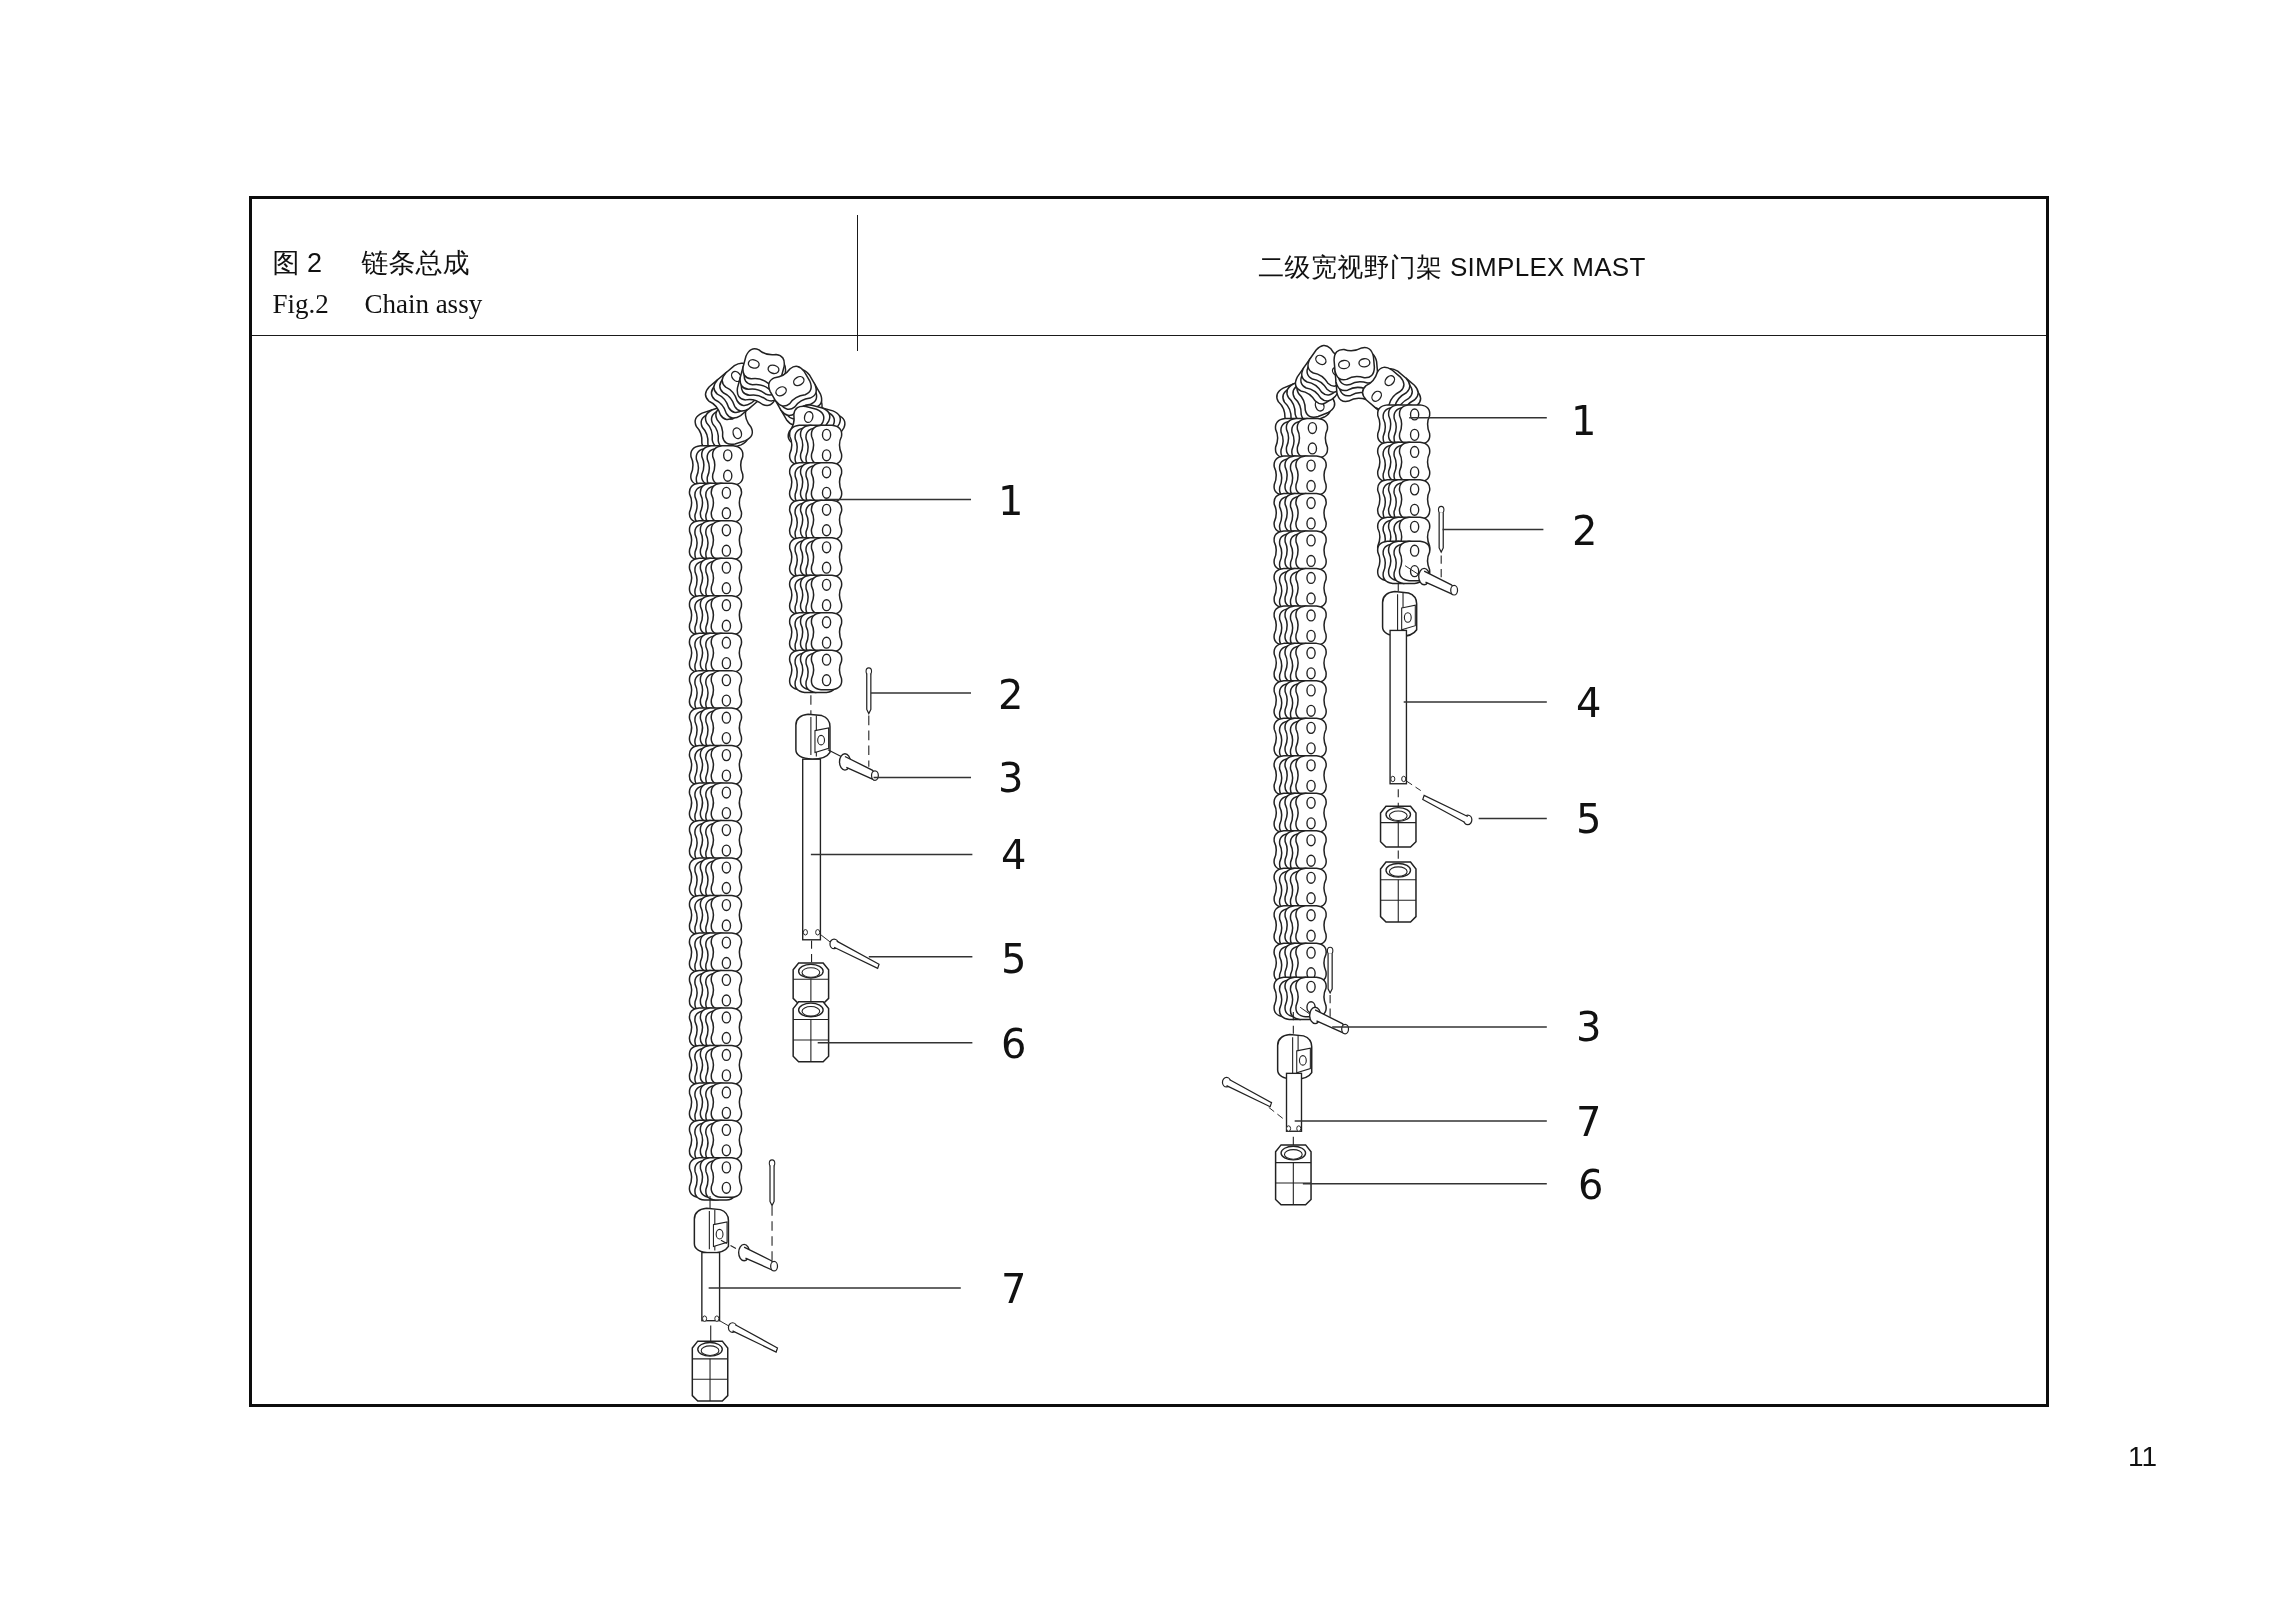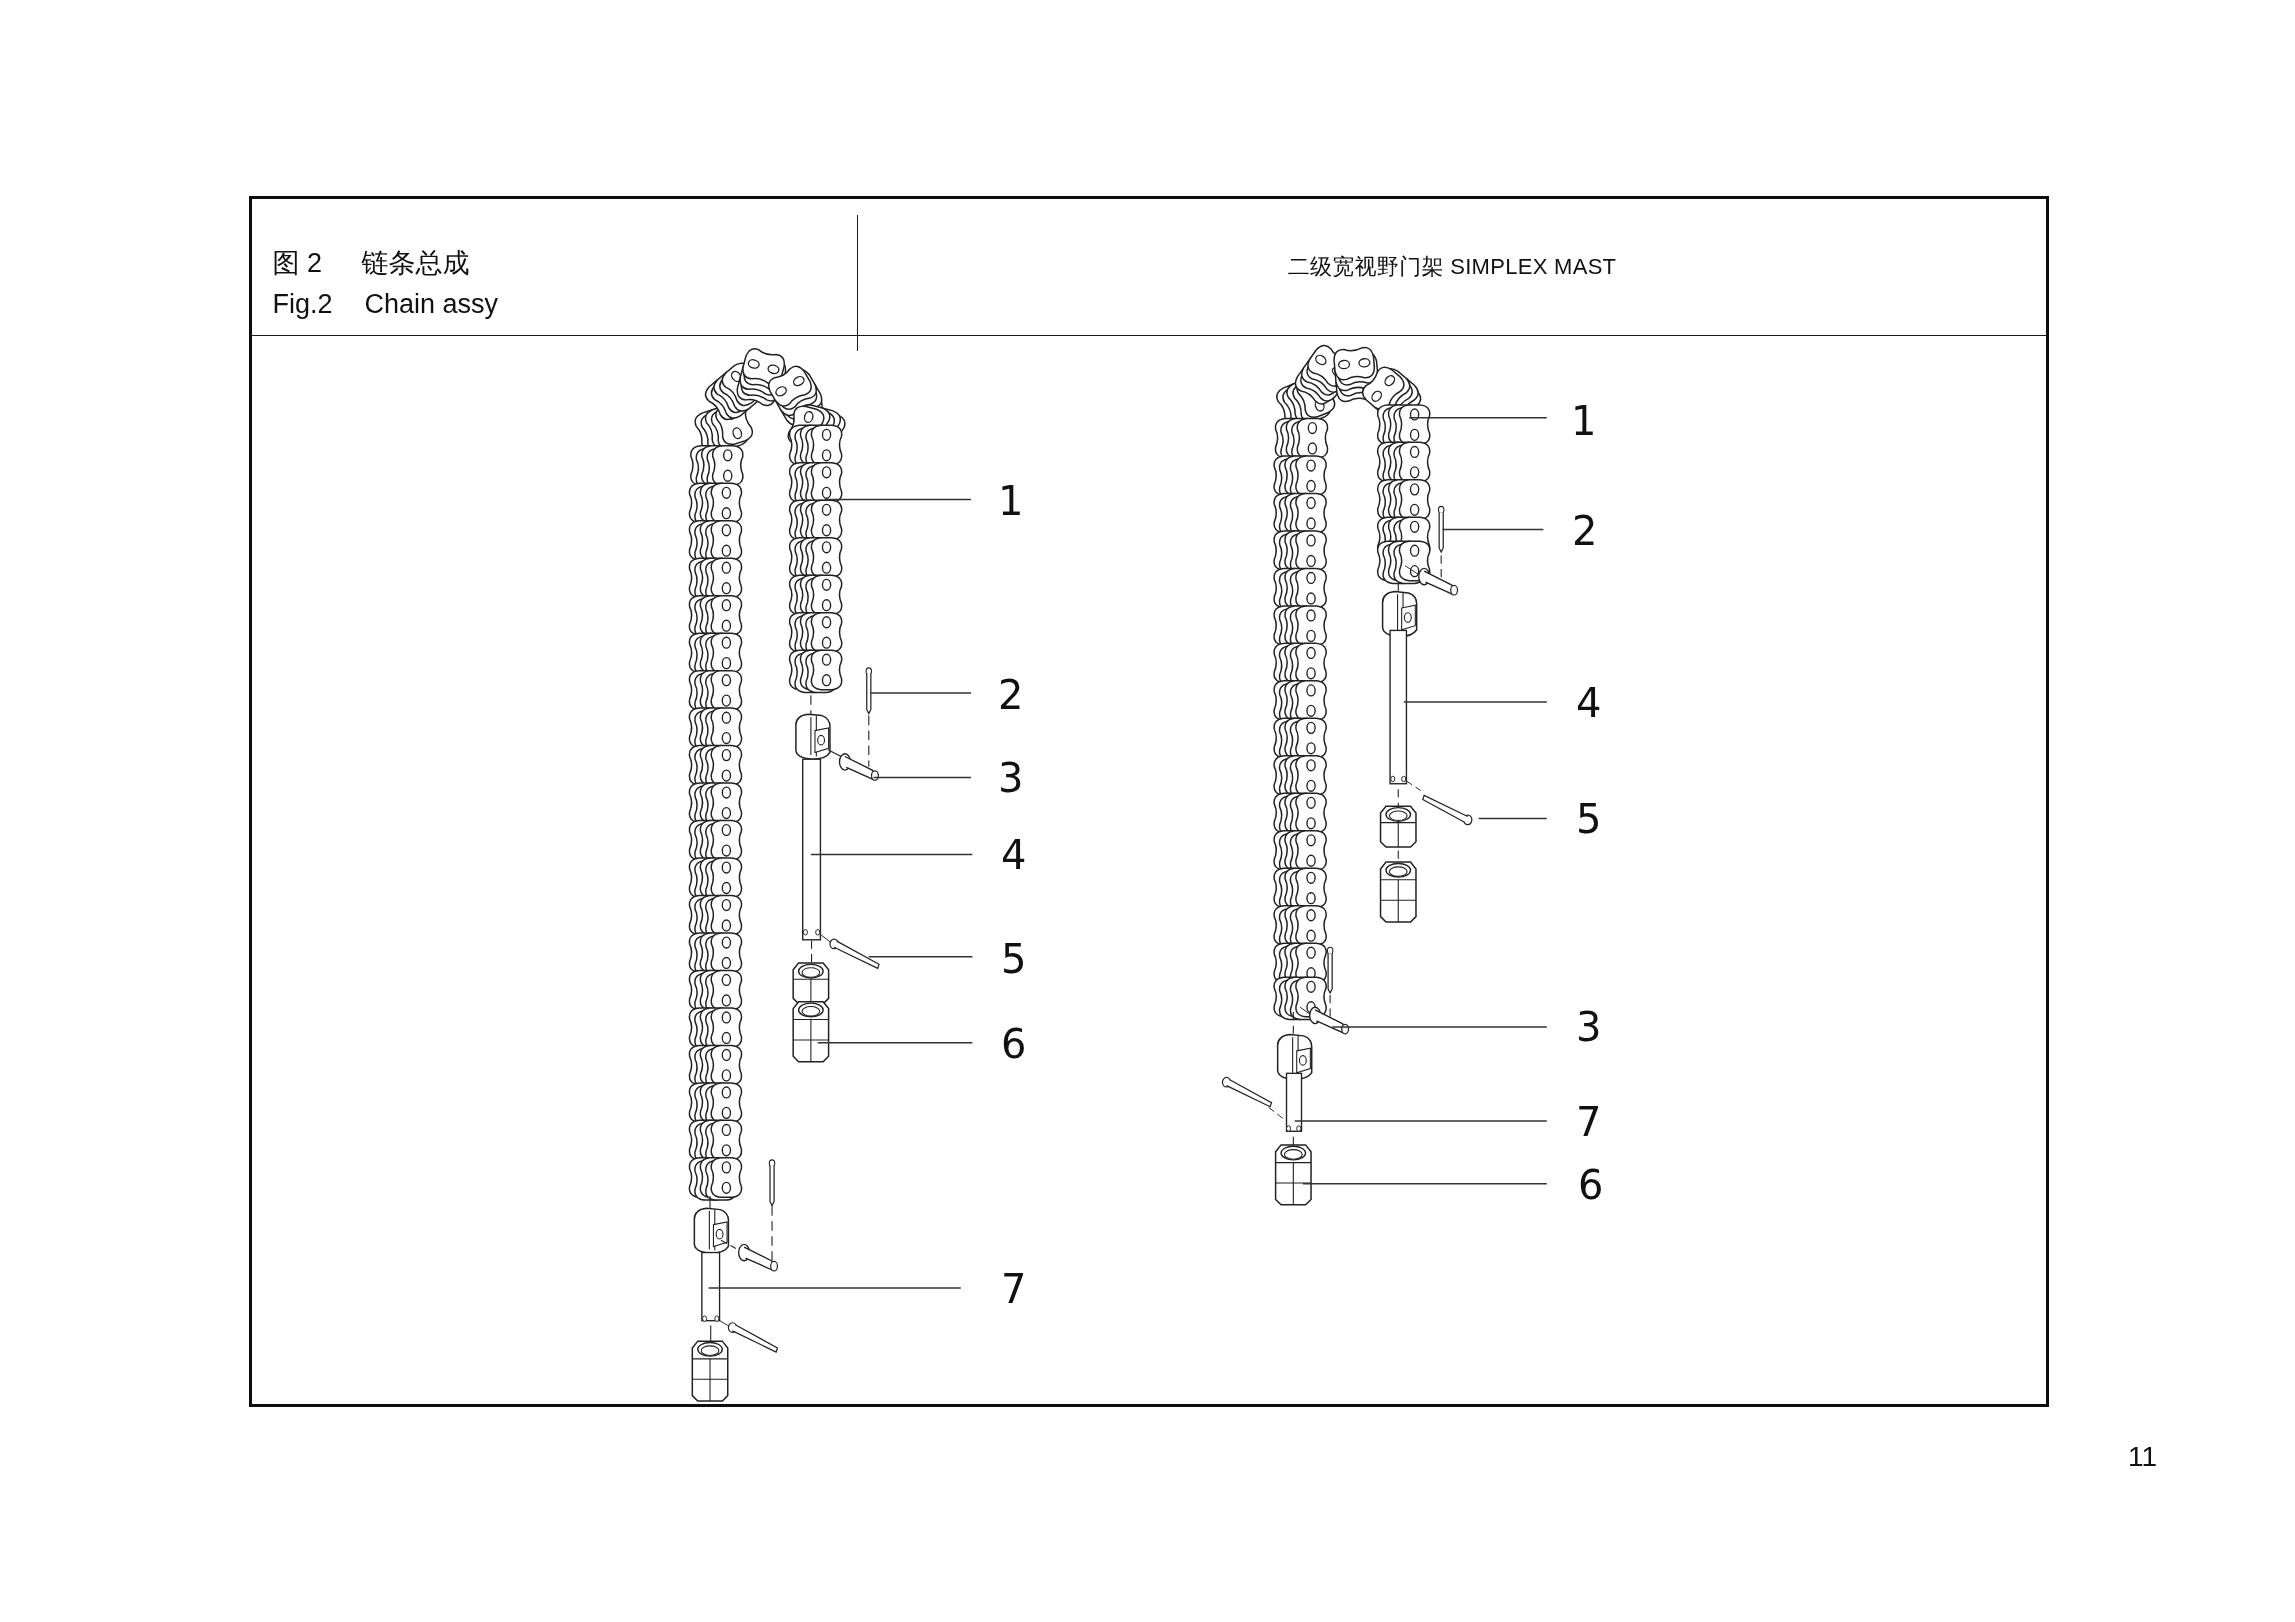--- a/index.html
+++ b/index.html
@@ -6,25 +6,25 @@
   body { width:2295px; height:1622px; position:relative; overflow:hidden;
          font-family:"Liberation Sans", "DejaVu Sans", sans-serif; color:#111; }
   .frame { position:absolute; left:249px; top:196px; width:1794px; height:1205px;
            border:3.4px solid #0d0d0d; box-sizing:content-box; }
   .header { position:absolute; left:0; top:0; width:100%; height:136px;
             border-bottom:1.4px solid #1a1a1a; }
   .header-left { position:absolute; left:0; top:16px; width:605px; height:136px;
                  border-right:1.4px solid #1a1a1a; }
   .fig-line { position:absolute; left:20.4px; font-size:27px; line-height:31px; white-space:nowrap; }
   .fig-cn { top:33px; }
-  .fig-en { top:74px; }
+  .fig-en { top:74px;font-family:Liberation Serif, serif; }
   .fig-num { display:inline-block; min-width:89px; }
   .header-right { position:absolute; left:606px; top:0; right:0; height:136px;
                   display:flex; align-items:center; justify-content:center; }
-  .title { font-size:22px; letter-spacing:0.3px; white-space:nowrap; }
+  .title { font-size:26px; letter-spacing:0.3px; white-space:nowrap; }
   .drawing { position:absolute; left:0; top:0; width:2295px; height:1622px; pointer-events:none; }
   .drawing svg { position:absolute; left:0; top:0; }
   .callout { position:absolute; font-size:40px; line-height:40px; color:#111;
              font-family:"DejaVu Sans", "Liberation Sans", sans-serif; }
   .page-number { position:absolute; left:2128px; top:1441px; font-size:28px; color:#111; }
 </style>
 </head>
 <body>
 
 <div class="frame">

